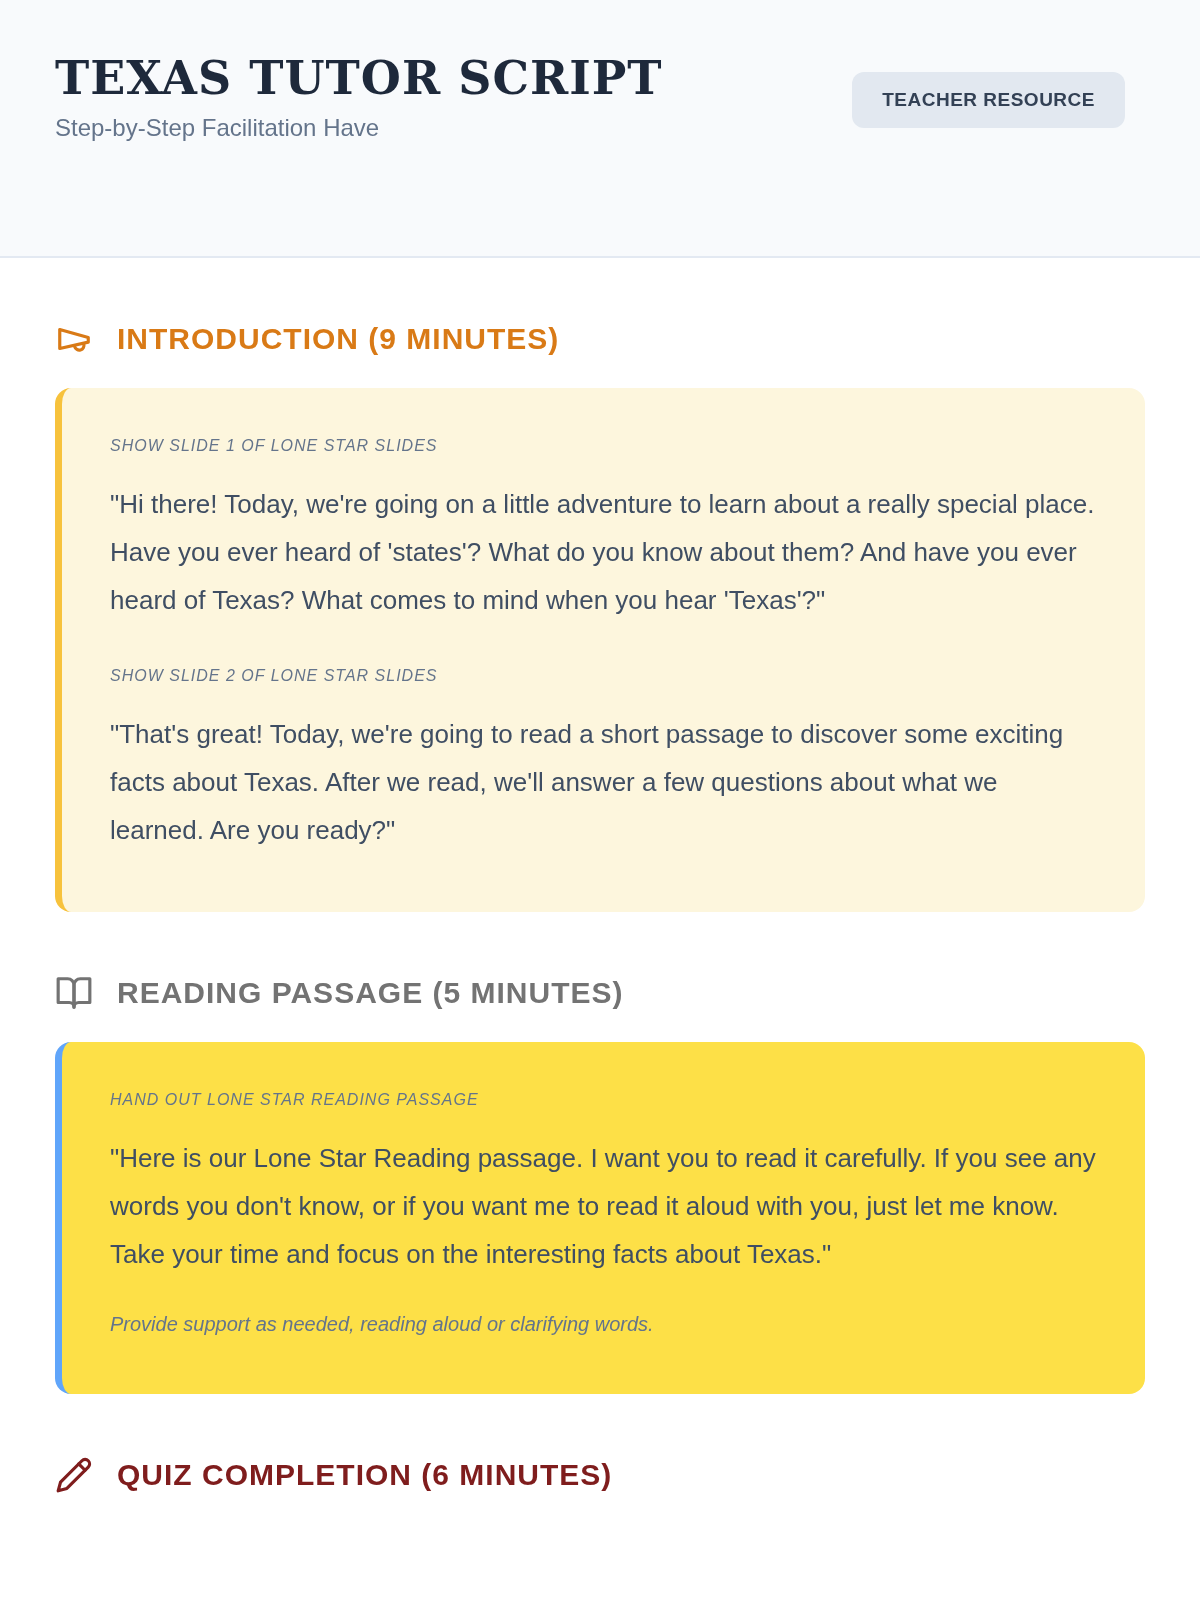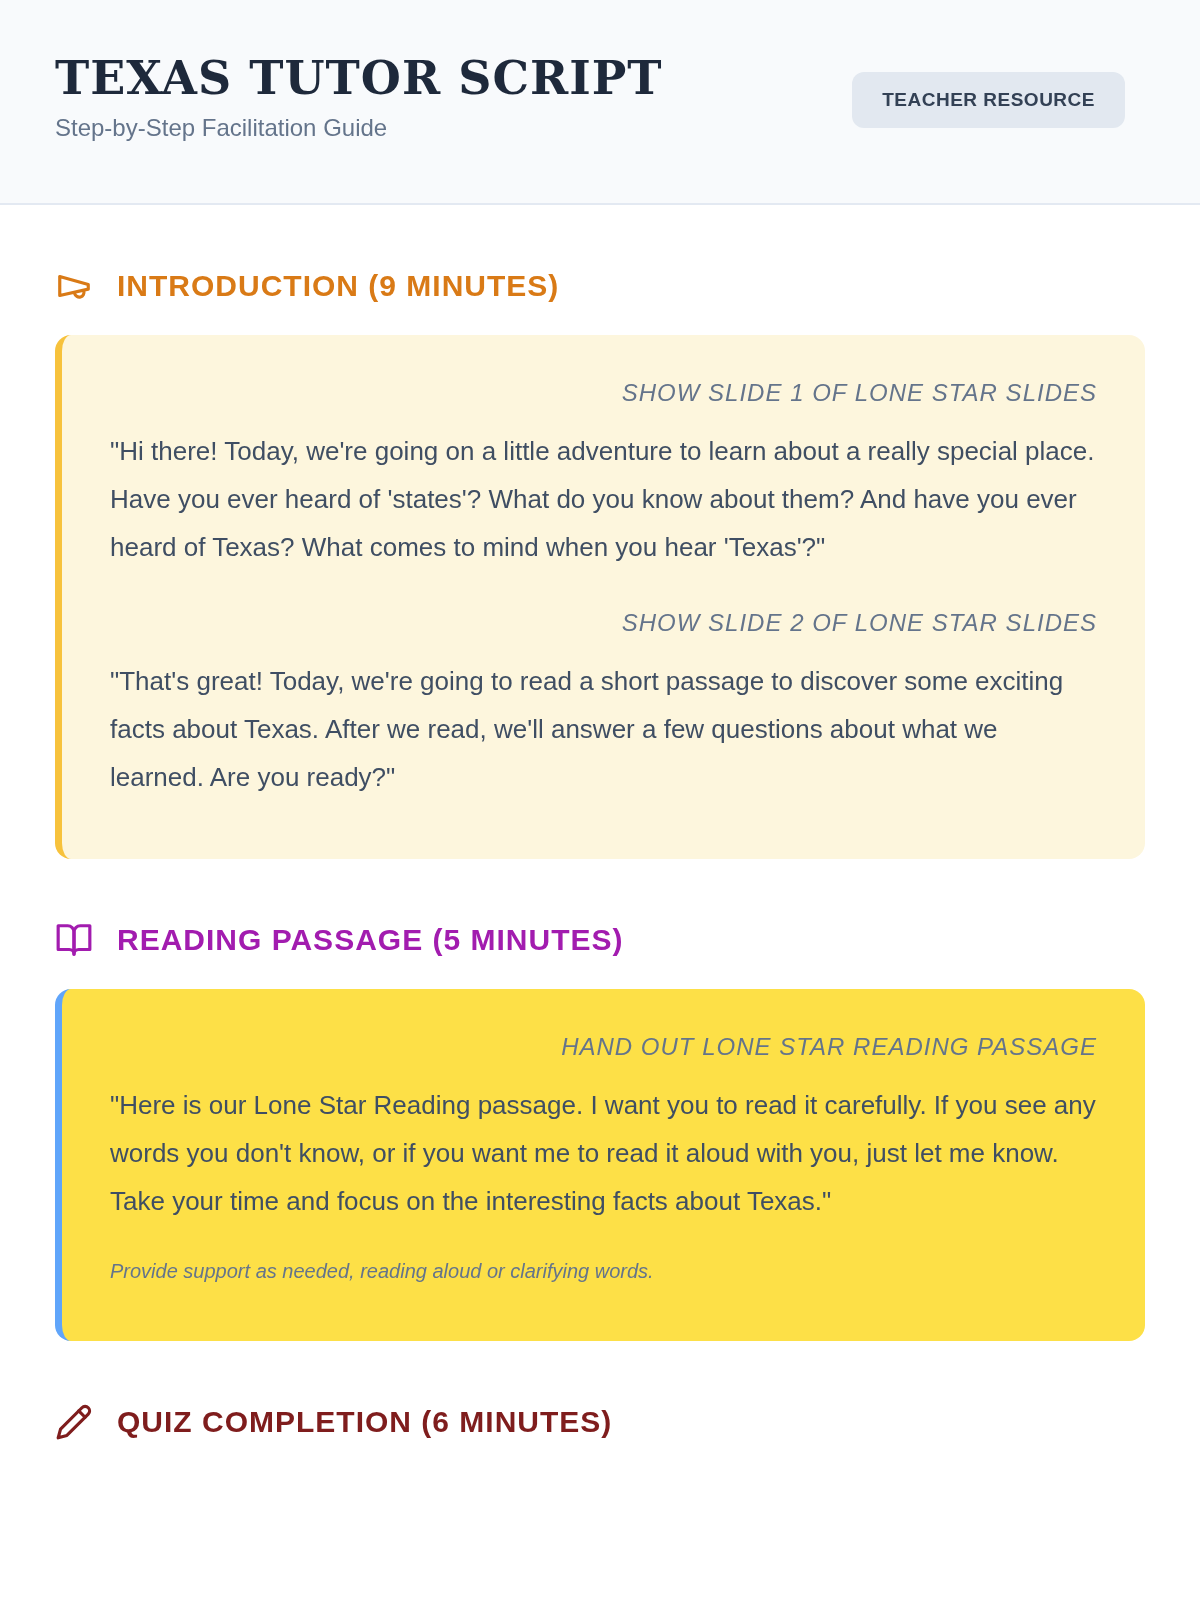--- a/index.html
+++ b/index.html
@@ -1,21 +1,21 @@
 <!DOCTYPE html>
 <html><head>
 <meta charset="utf-8">
 <style>
   * { margin:0; padding:0; box-sizing:border-box; }
   html,body { width:1200px; height:1600px; overflow:hidden; background:#ffffff;
               font-family:"Liberation Sans", sans-serif; }
 
   
   .page-header{
-    position:relative; height:205px; background:#f8fafc;
+    position:relative; height:258px; background:#f8fafc;
     border-bottom:2px solid #e3e9f2; padding:54px 75px 0 55px;
   }
   .page-title{
     font-family:"DejaVu Serif", serif; font-weight:bold;
     font-size:46px; letter-spacing:1px; color:#1e293b; line-height:1.05;
   }
   .page-subtitle{ margin-top:12px; font-size:24px; color:#64748b; }
   .resource-badge{
     position:absolute; top:72px; right:75px;
     background:#e2e8f0; color:#334155; font-weight:bold; font-size:19px;
@@ -26,46 +26,46 @@
   main{ padding:0 55px; }
   .section{ margin-top:62px; }
   .section-heading{
     display:flex; align-items:center; gap:24px;
     font-size:30px; font-weight:bold; letter-spacing:1px;
   }
   .section-heading .icon{ display:flex; }
   .section-heading svg{ width:38px; height:38px; }
 
   .section.intro   .section-heading{ color:#d97a16; }
-  .section.reading .section-heading{ color:#a21caf; margin-top:8px; }
+  .section.reading .section-heading{ color:#737373; margin-top:8px; }
   .section.quiz    .section-heading{ color:#7f1d1d; }
 
   .card{ margin-top:30px; border-radius:16px; padding:46px 48px 58px 48px; }
   .section.intro   .card{ background:#fdf6dd; border-left:7px solid #f7c23c; }
   .section.reading .card{ background:#fde047; border-left:7px solid #60a5fa; }
 
   .direction{
-    font-style:italic; color:#64748b; font-size:24px;
-    letter-spacing:1px; line-height:24px;text-align:right;
+    font-style:italic; color:#64748b; font-size:16px;
+    letter-spacing:1px; line-height:24px;
   }
   .direction + .script{ margin-top:22px; }
   .script{ font-size:26px; line-height:48px; color:#3f4e63; }
   .note{
     font-style:italic; color:#64748b; font-size:20px;
     line-height:24px; margin-top:30px;
   }
   .direction.later{ margin-top:40px; }
   .section.reading .note{ margin-top:34px; }
 </style>
 </head>
 <body>
 
 <header class="page-header">
   <h1 class="page-title">TEXAS TUTOR SCRIPT</h1>
-  <div class="page-subtitle">Step-by-Step Facilitation Guide</div>
+  <div class="page-subtitle">Step-by-Step Facilitation Have</div>
   <div class="resource-badge">TEACHER RESOURCE</div>
 </header>
 
 <main>
 
   <section class="section intro">
     <div class="section-heading">
       <span class="icon">
         <svg viewBox="0 0 24 24" fill="none" stroke="currentColor" stroke-width="2" stroke-linecap="round" stroke-linejoin="round">
           <g transform="scale(-1 1) translate(-24 0)">

